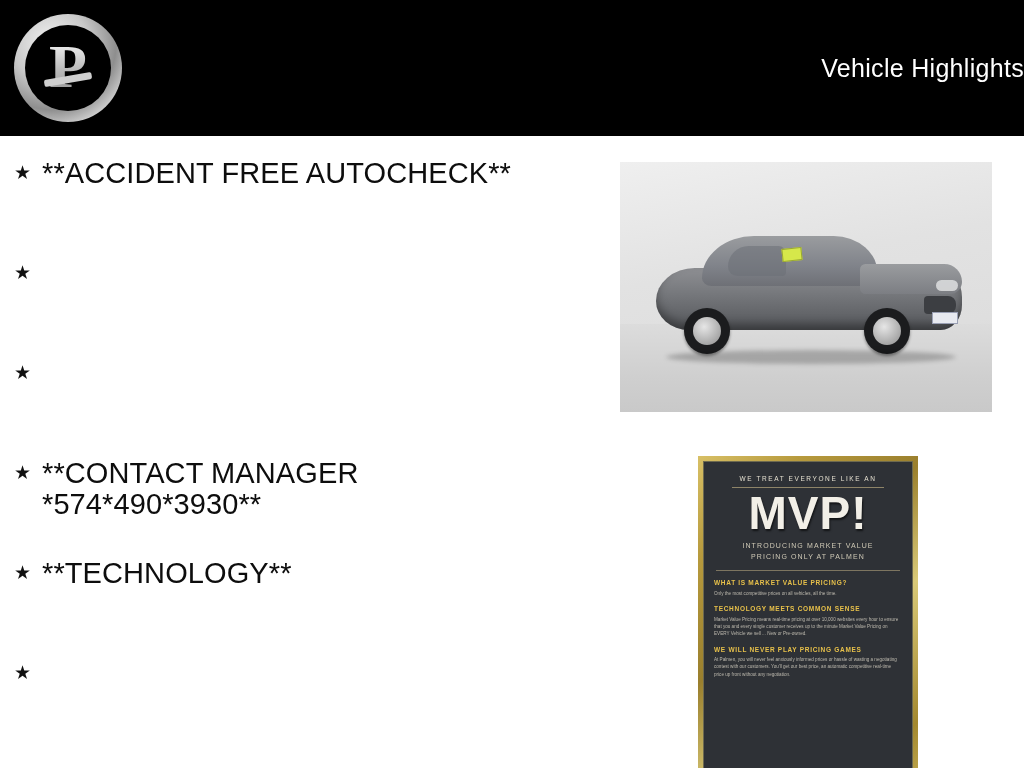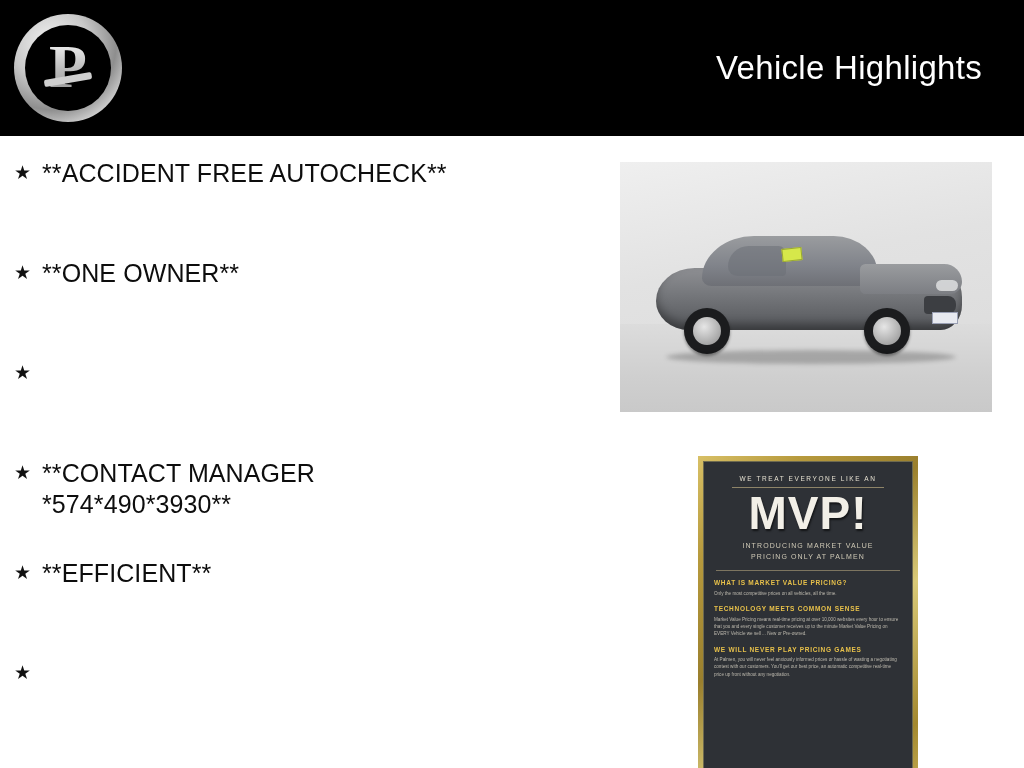--- a/index.html
+++ b/index.html
@@ -63,23 +63,22 @@
   .logo-slash {
     position: absolute;
     left: 30px; top: 62px;
     width: 48px; height: 7px;
     background: #cfcfcf;
     transform: rotate(-10deg);
     border-radius: 2px;
   }
   .header-title {
     color: #ffffff;
-    font-size: 33px;
+    font-size: 25px;
     letter-spacing: 0.3px;
-    margin-right: 42px;
     white-space: nowrap;
   }
   
   .body {
     position: absolute;
     left: 0; top: 136px;
     width: 1024px; height: 632px;
     background: #ffffff;
   }
   .highlights {
@@ -95,21 +94,21 @@
   }
   .hl-star {
     flex: 0 0 auto;
     width: 28px;
     font-size: 19px;
     line-height: 30px;
     color: #111111;
     text-align: left;
   }
   .hl-text {
-    font-size: 25px;
+    font-size: 29px;
     line-height: 31px;
     color: #0d0d0d;
     white-space: pre-line;
     letter-spacing: 0.1px;
   }
   
   .car-photo {
     position: absolute;
     left: 620px; top: 26px;
     width: 372px; height: 250px;
@@ -339,33 +338,32 @@
 
   <div class="body">
 
     <div class="highlights">
       <div class="hl-row">
         <span class="hl-star">★</span>
         <span class="hl-text">**ACCIDENT FREE AUTOCHECK**</span>
       </div>
       <div class="hl-row">
         <span class="hl-star">★</span>
-        <span class="hl-text">**ONE OWNER**</span>
       </div>
       <div class="hl-row">
         <span class="hl-star">★</span>
       </div>
       <div class="hl-row">
         <span class="hl-star">★</span>
         <span class="hl-text">**CONTACT MANAGER
 *574*490*3930**</span>
       </div>
       <div class="hl-row">
         <span class="hl-star">★</span>
-        <span class="hl-text">**EFFICIENT**</span>
+        <span class="hl-text">**TECHNOLOGY**</span>
       </div>
       <div class="hl-row">
         <span class="hl-star">★</span>
       </div>
     </div>
 
     <div class="car-photo">
       <div class="car-floor"></div>
       <div class="car">
         <div class="car-body"></div>

